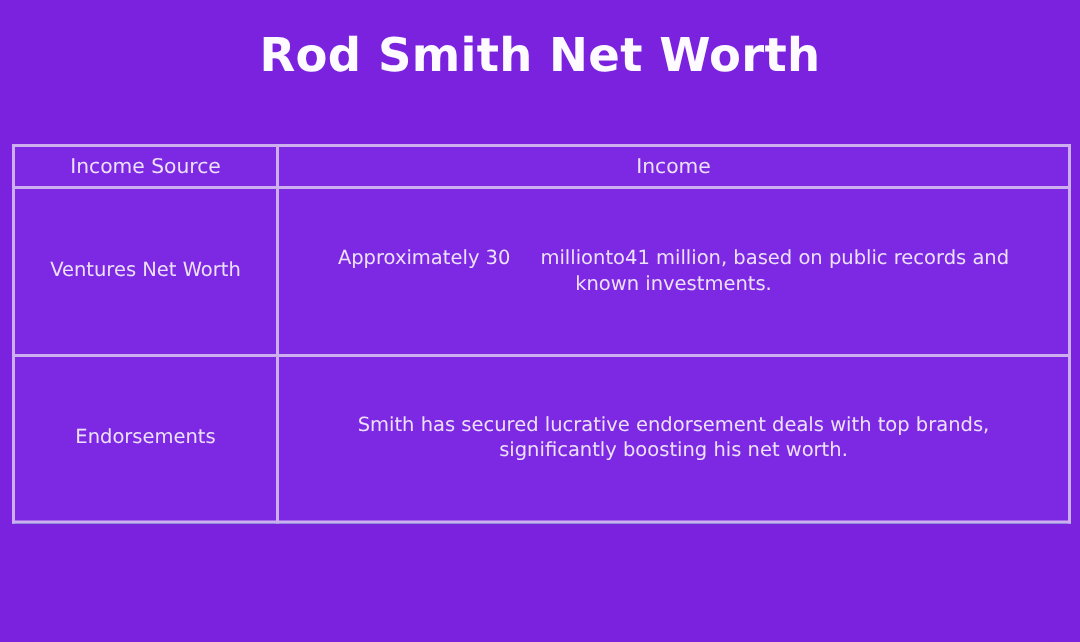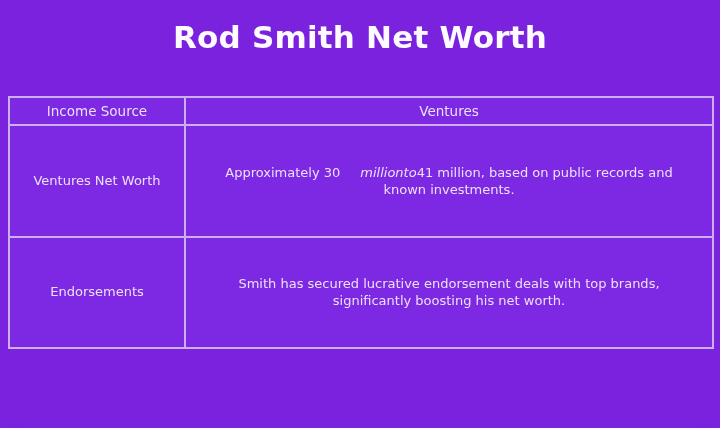--- a/index.html
+++ b/index.html
@@ -83,41 +83,40 @@
     line-height: 17px;
   }
 
   td.cell-details .detail-text {
     display: block;
     max-width: 470px;
     margin: 0 auto;
   }
 
   .math-italic {
-    font-style: italic;
     margin-left: 20px;
   }
 </style>
 </head>
 <body>
 
 <div class="page">
 
   <div class="title">Rod Smith Net Worth</div>
 
   <div class="table-wrap">
     <table class="networth-table">
       <colgroup>
         <col class="col-source">
         <col class="col-details">
       </colgroup>
       <thead>
         <tr>
           <th>Income Source</th>
-          <th>Ventures</th>
+          <th>Income</th>
         </tr>
       </thead>
       <tbody>
 
         <tr>
           <td class="cell-source">Ventures Net Worth</td>
           <td class="cell-details">
             <span class="detail-text"><span>Approximately 30</span><span class="math-italic">millionto</span><span>41 million, based on public records and known investments.</span></span>
           </td>
         </tr>

